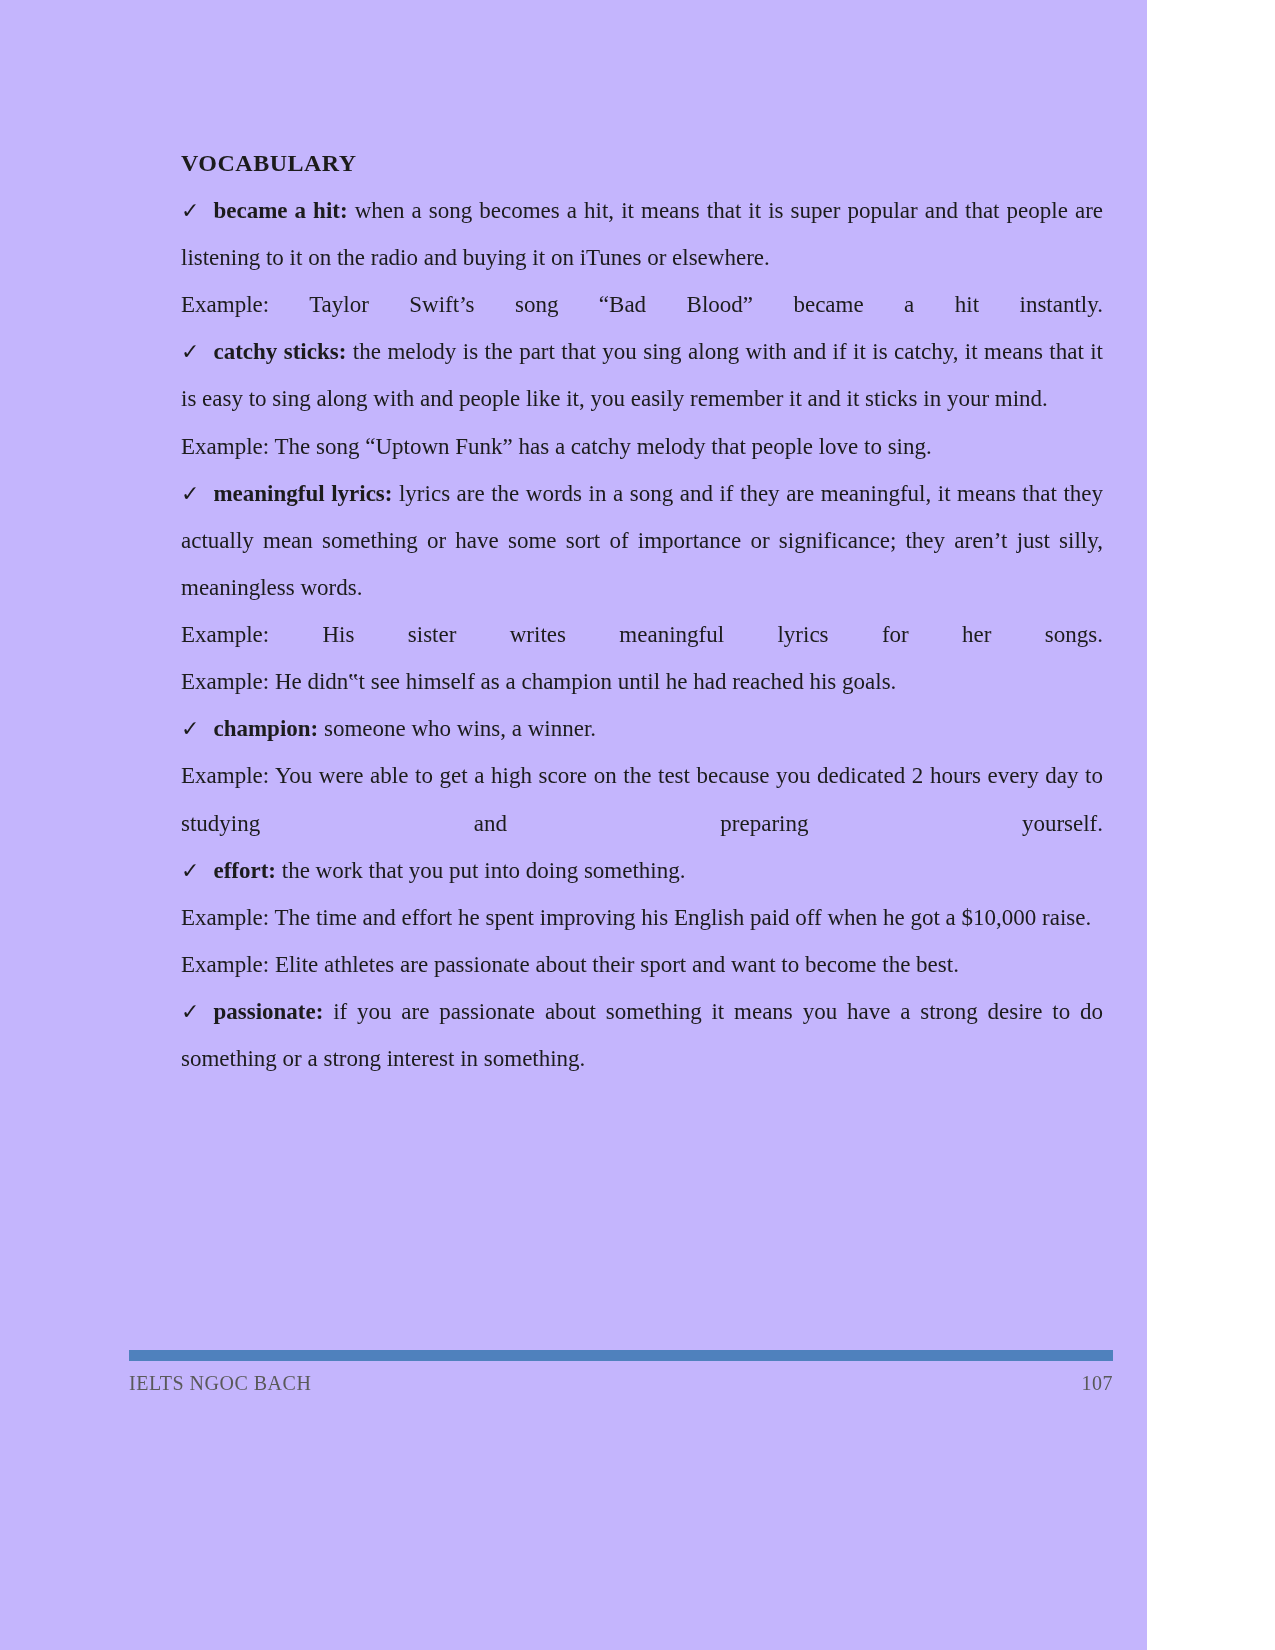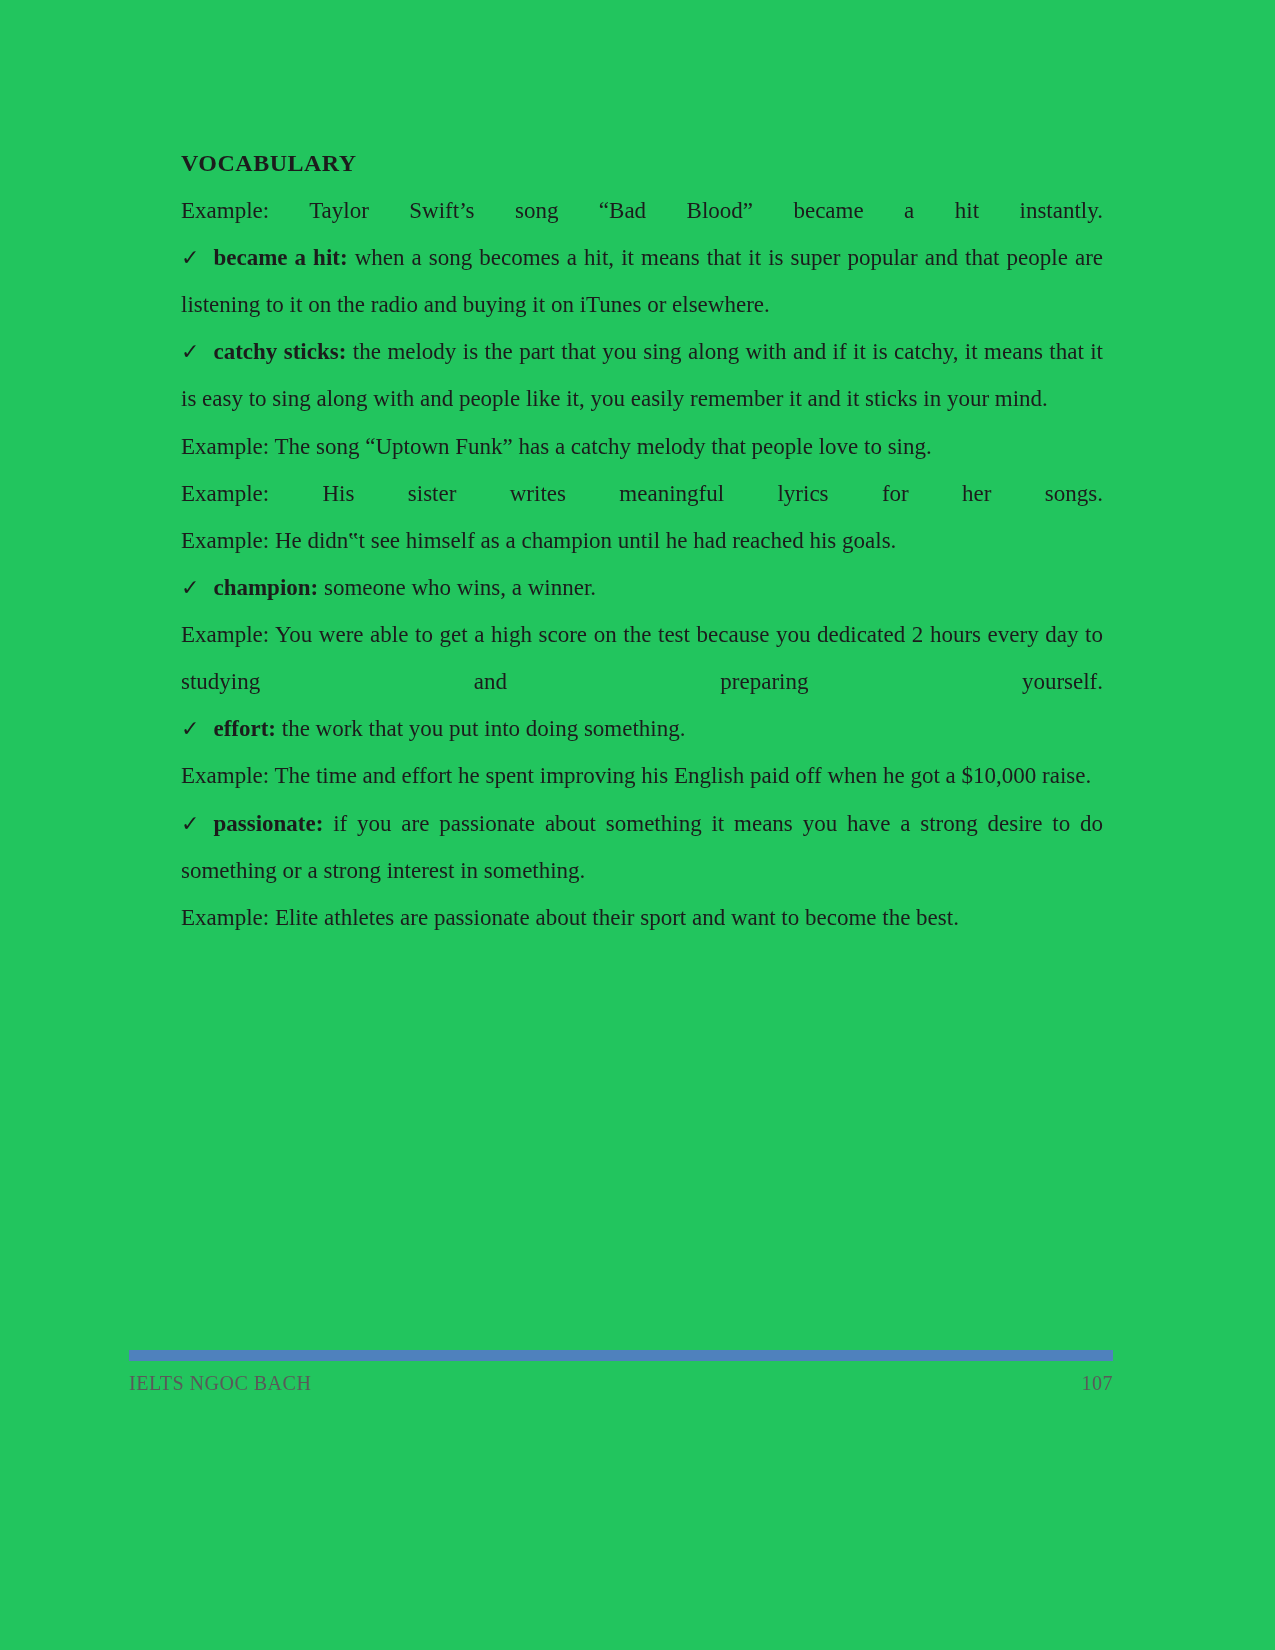--- a/index.html
+++ b/index.html
@@ -2,23 +2,23 @@
 <html><head>
 <meta charset="utf-8">
 <style>
   html, body {
     margin: 0;
     padding: 0;
     background: #ffffff;
   }
   .page {
     position: relative;
-    width: 1275px;
+    width: 1147px;
     height: 1650px;
-    background: #22c55e;
+    background: #c4b5fd;
     font-family: "Liberation Serif", "DejaVu Serif", serif;
     color: #1c1c1c;
     overflow: hidden;
   }
   .content {
     position: absolute;
     left: 181px;
     top: 140px;
     width: 922px;
   }
@@ -69,50 +69,51 @@
 </style>
 </head>
 <body>
 
 <div class="page">
   <div class="content">
 
     <p class="title">VOCABULARY</p>
 
     <div>
+      <p class="para"><span class="check">✓</span><span class="term">became a hit:</span><span> when a song becomes a hit, it means that it is super popular and that people are listening to it on the radio and buying it on iTunes or elsewhere.</span></p>
       <p class="para last-justify">Example: Taylor Swift’s song “Bad Blood” became a hit instantly.</p>
-      <p class="para"><span class="check">✓</span><span class="term">became a hit:</span><span> when a song becomes a hit, it means that it is super popular and that people are listening to it on the radio and buying it on iTunes or elsewhere.</span></p>
     </div>
 
     <div>
       <p class="para"><span class="check">✓</span><span class="term">catchy sticks:</span><span> the melody is the part that you sing along with and if it is catchy, it means that it is easy to sing along with and people like it, you easily remember it and it sticks in your mind.</span></p>
       <p class="para">Example: The song “Uptown Funk” has a catchy melody that people love to sing.</p>
     </div>
 
     <div>
+      <p class="para"><span class="check">✓</span><span class="term">meaningful lyrics:</span><span> lyrics are the words in a song and if they are meaningful, it means that they actually mean something or have some sort of importance or significance; they aren’t just silly, meaningless words.</span></p>
       <p class="para last-justify">Example: His sister writes meaningful lyrics for her songs.</p>
     </div>
 
     <div>
       <p class="para">Example: He didn‟t see himself as a champion until he had reached his goals.</p>
       <p class="para"><span class="check">✓</span><span class="term">champion:</span><span> someone who wins, a winner.</span></p>
     </div>
 
     <div>
       <p class="para last-justify">Example: You were able to get a high score on the test because you dedicated 2 hours every day to studying and preparing yourself.</p>
     </div>
 
     <div>
       <p class="para"><span class="check">✓</span><span class="term">effort:</span><span> the work that you put into doing something.</span></p>
       <p class="para">Example: The time and effort he spent improving his English paid off when he got a $10,000 raise.</p>
     </div>
 
     <div>
+      <p class="para">Example: Elite athletes are passionate about their sport and want to become the best.</p>
       <p class="para"><span class="check">✓</span><span class="term">passionate:</span><span> if you are passionate about something it means you have a strong desire to do something or a strong interest in something.</span></p>
-      <p class="para">Example: Elite athletes are passionate about their sport and want to become the best.</p>
     </div>
 
   </div>
 
   <div class="footer-bar"></div>
   <div class="footer-row">
     <span>IELTS NGOC BACH</span>
     <span>107</span>
   </div>
 </div>

